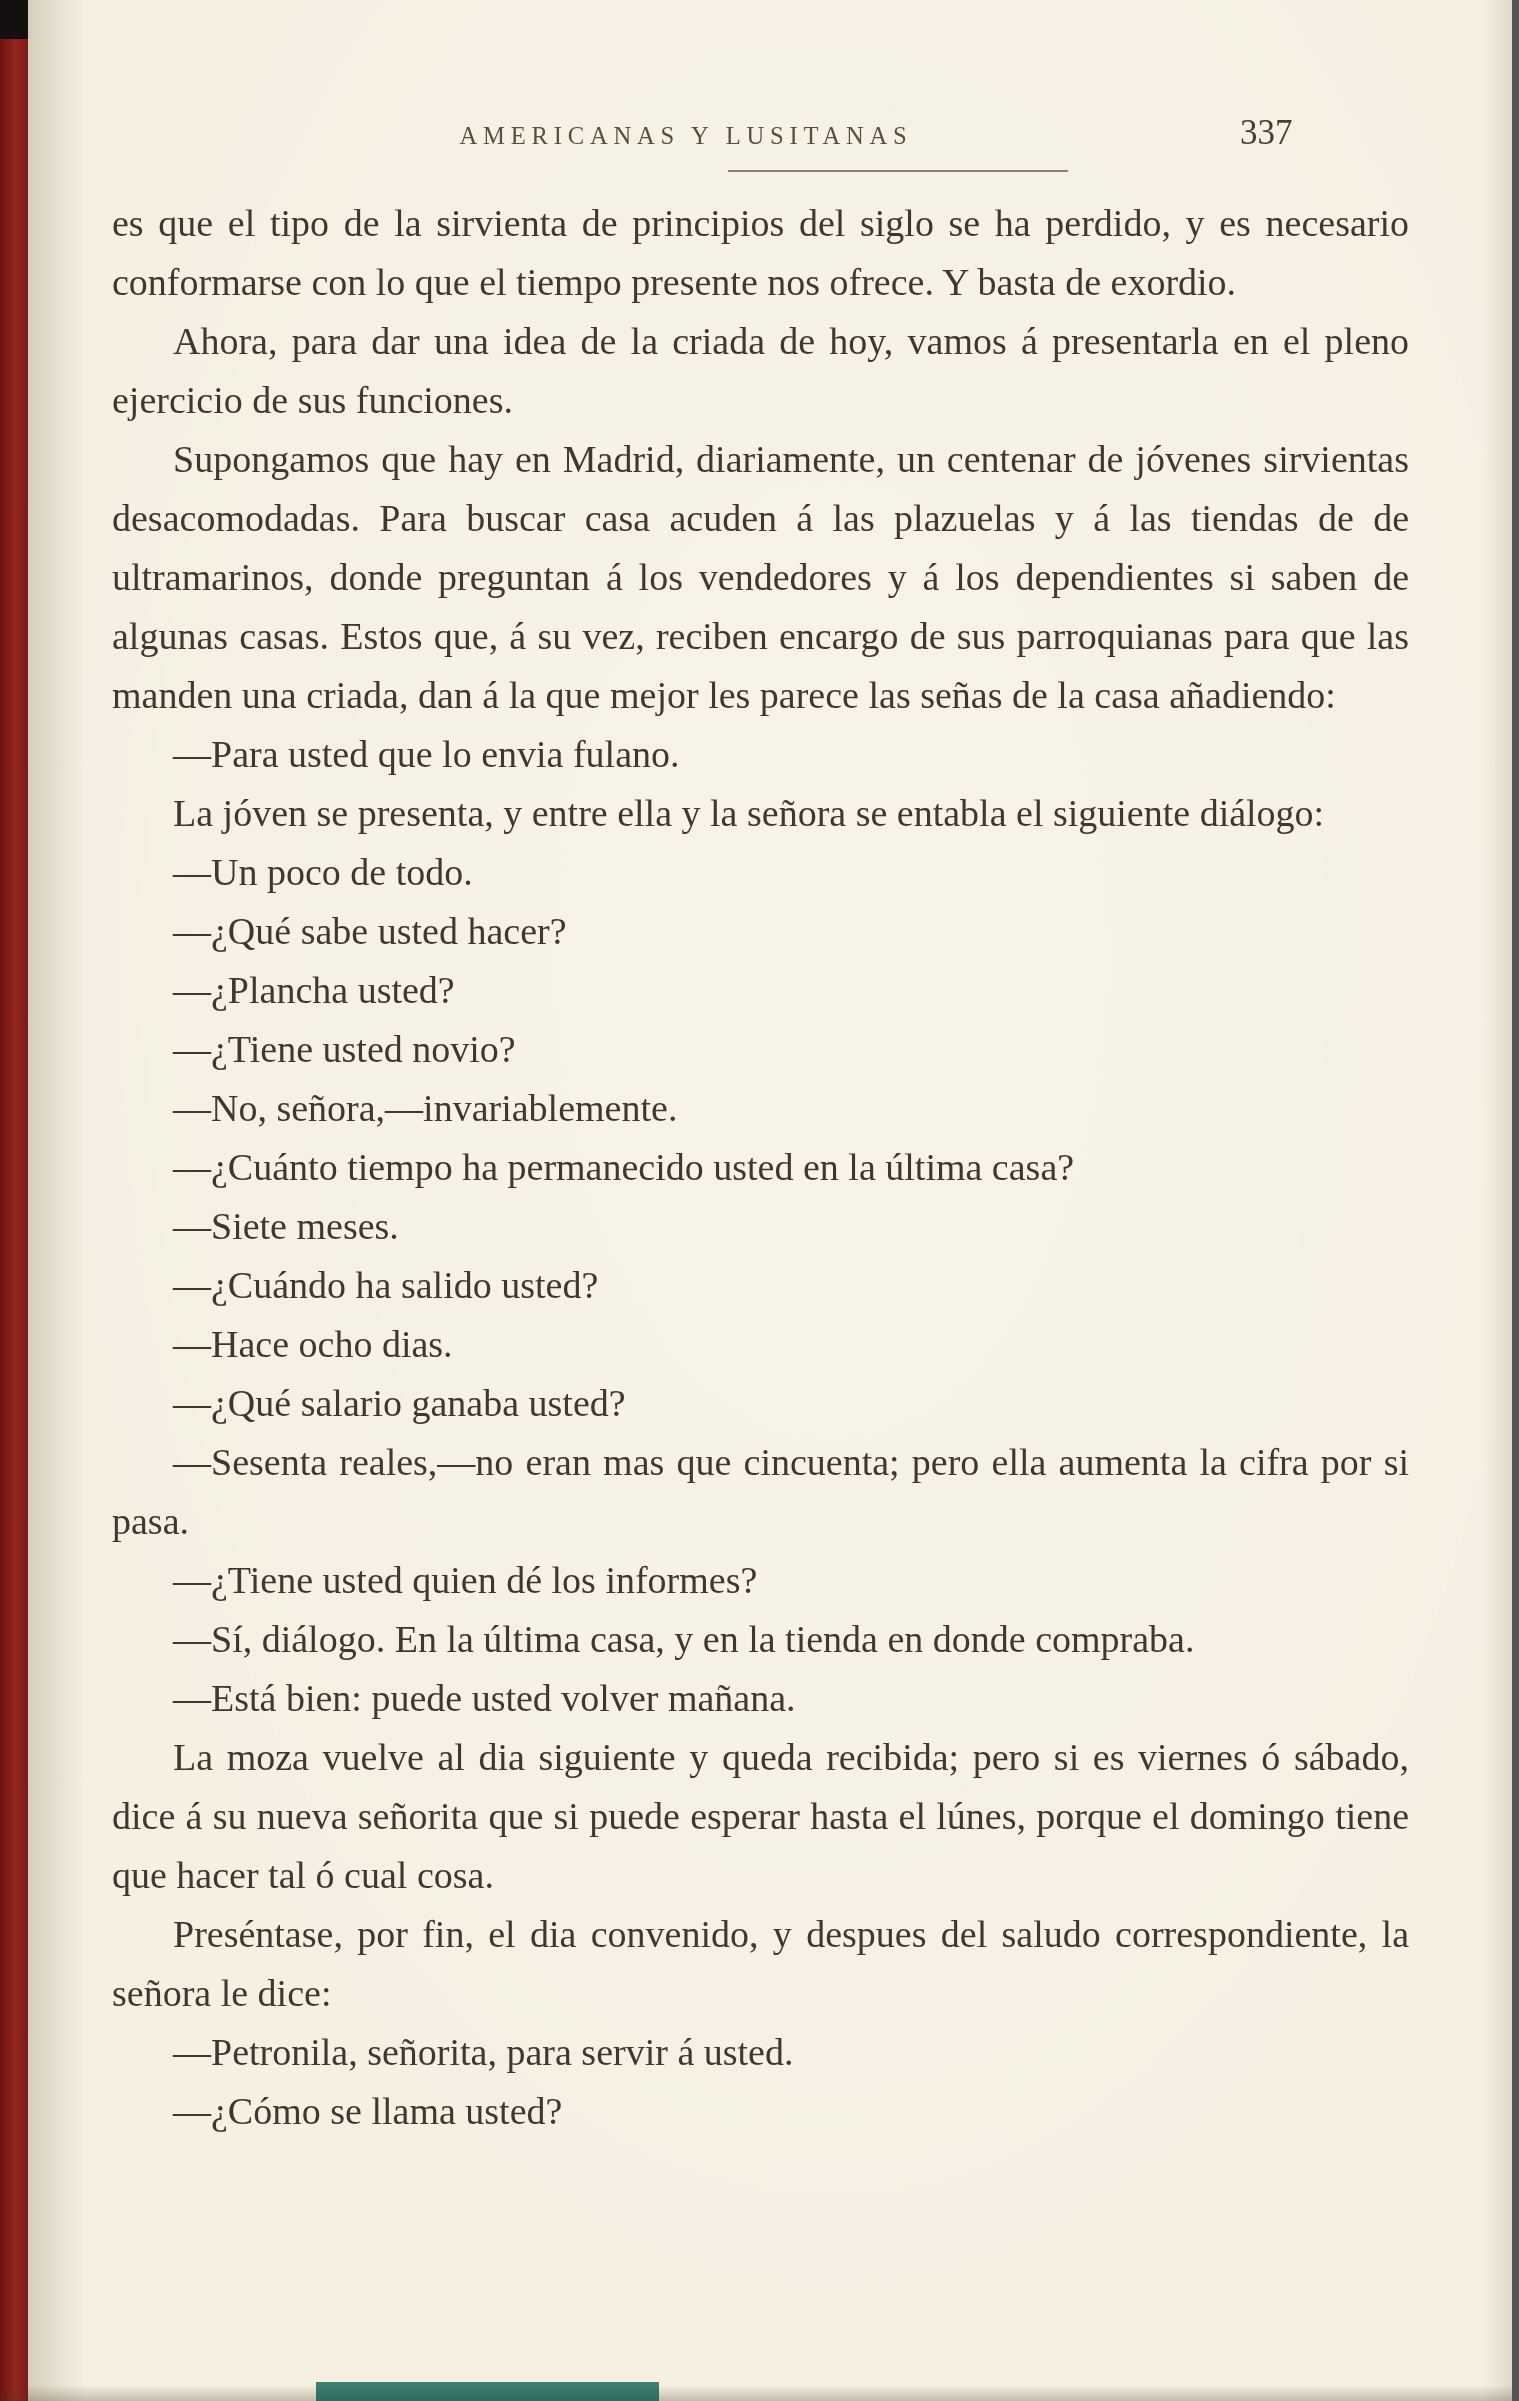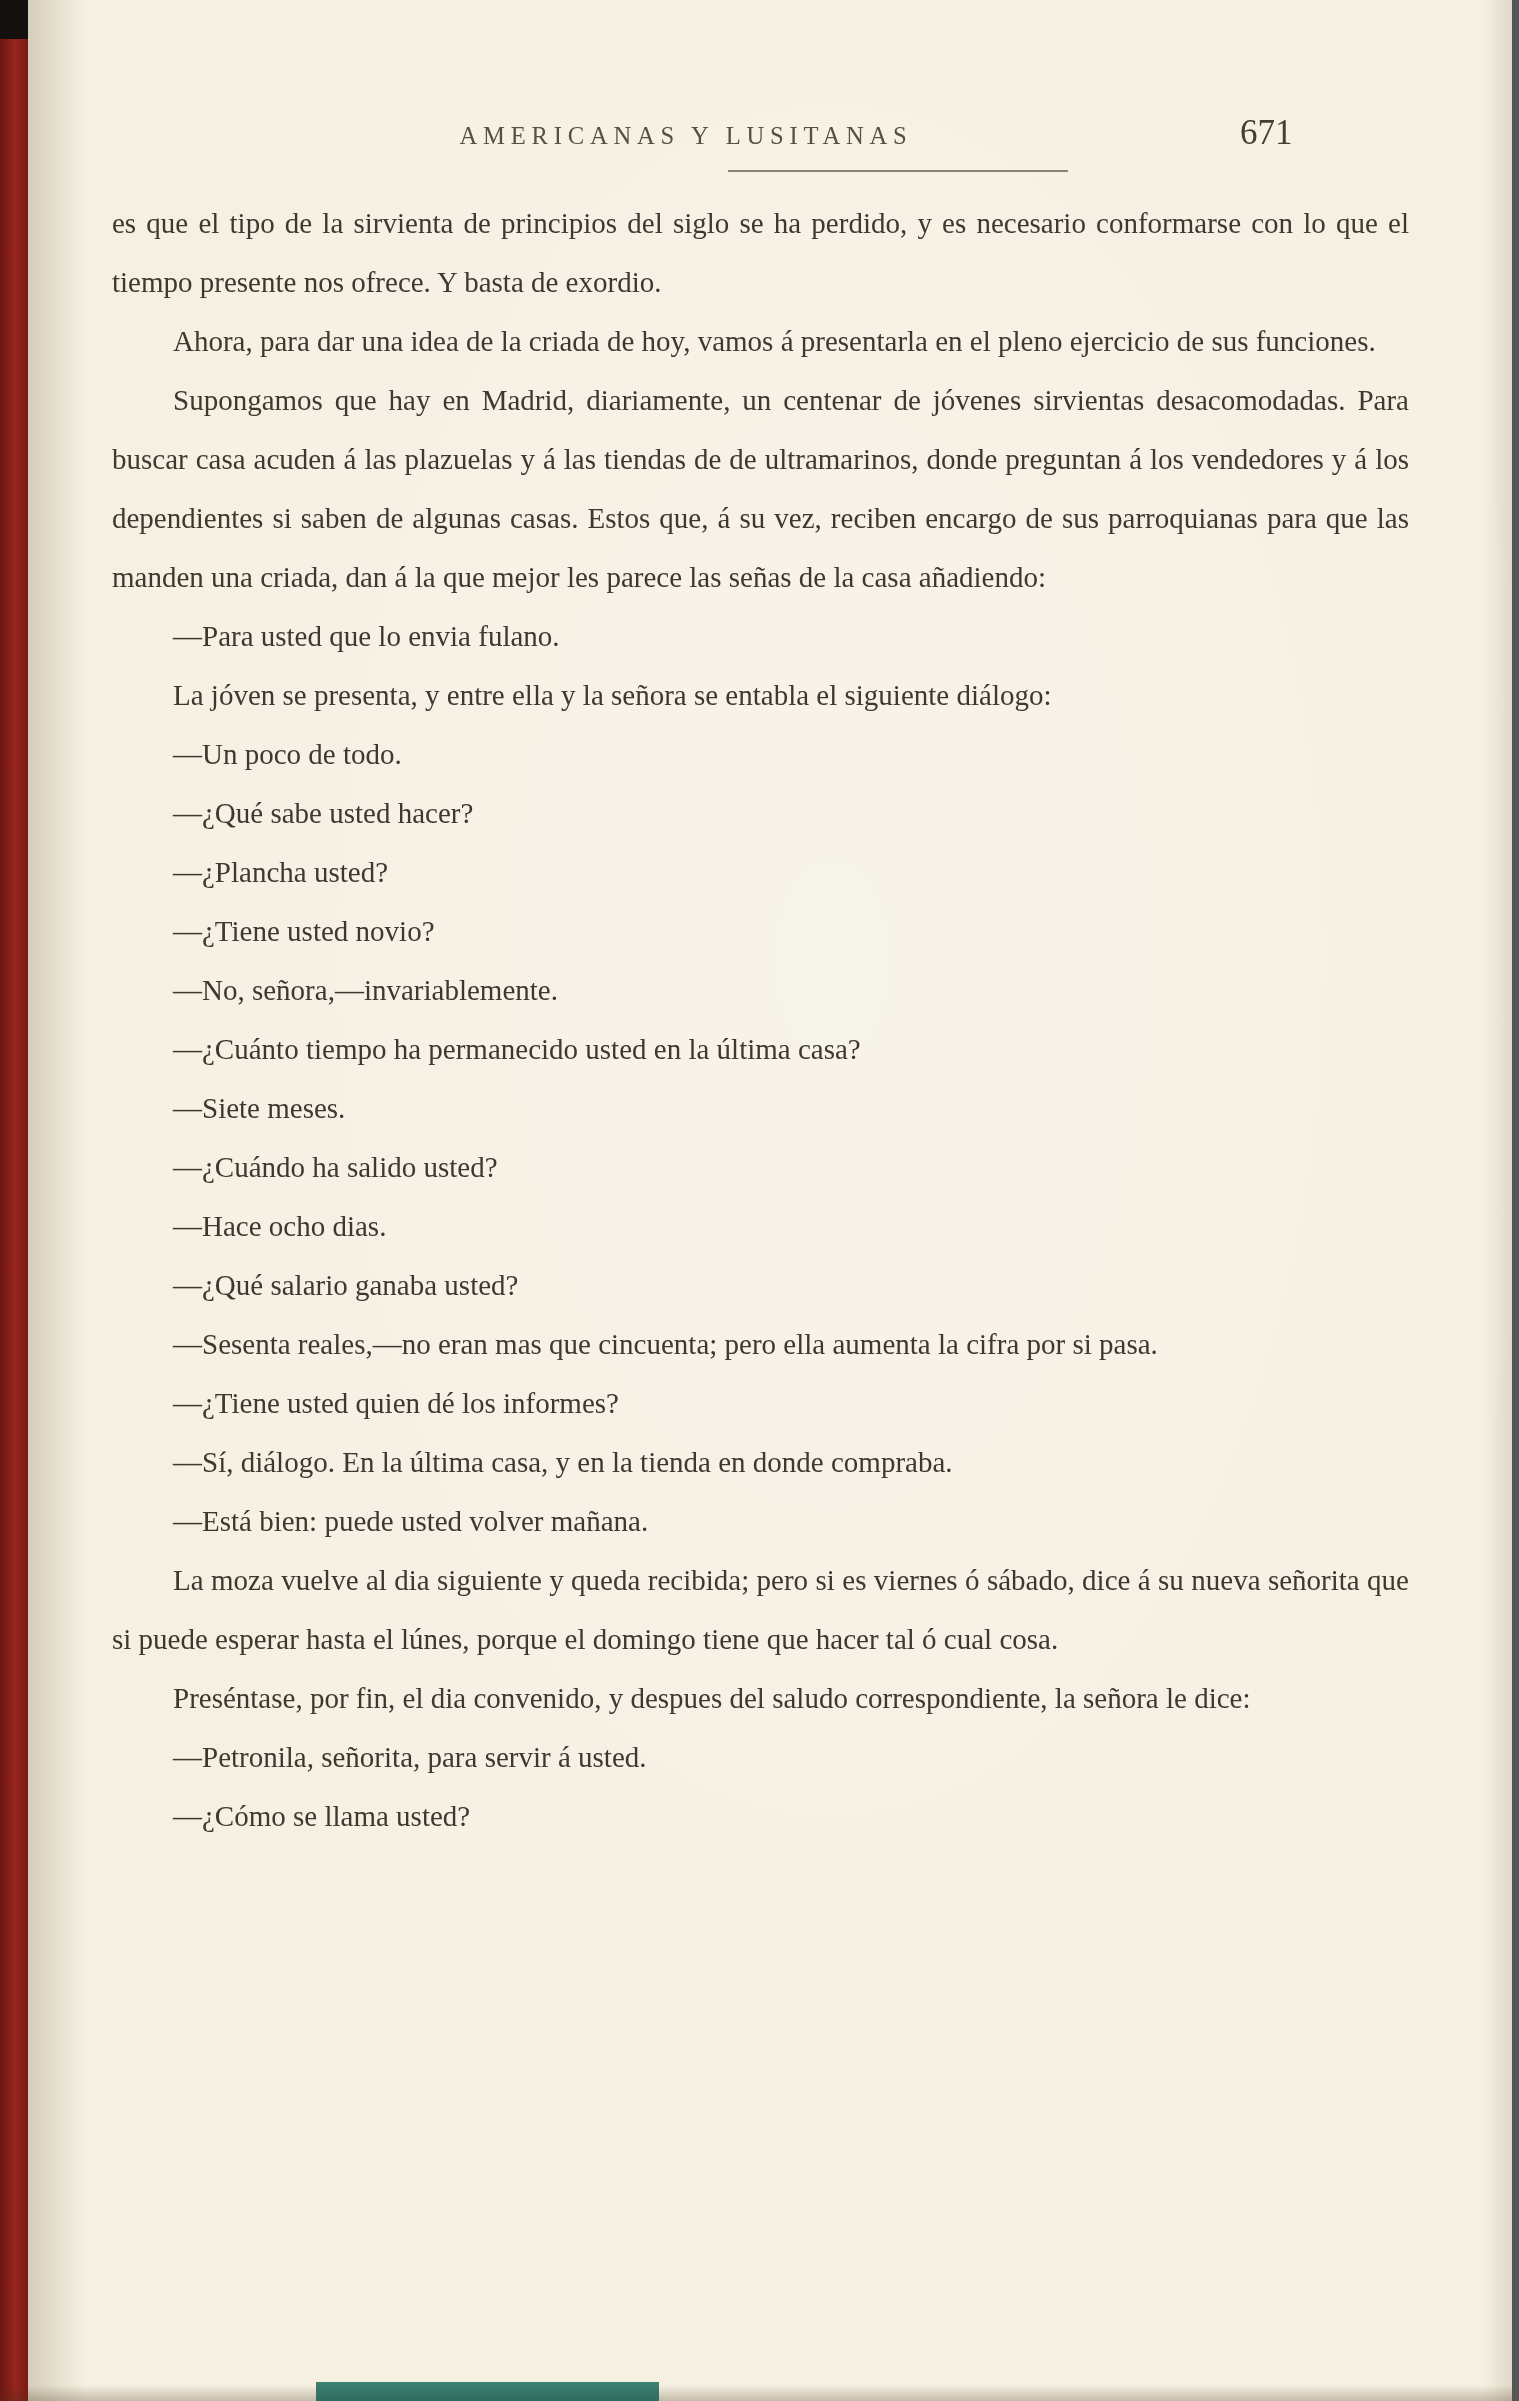--- a/index.html
+++ b/index.html
@@ -58,42 +58,42 @@
   }
   .header-rule {
     position: absolute; left: 50%; top: 48px;
     transform: translateX(-10%);
     width: 340px; height: 2.2px;
     background: var(--rule, #8a8274);
   }
 
   .text-block {
     position: absolute; left: 112px; top: 194px; width: 1297px;
-    font-size: 29px;
+    font-size: 38px;
     line-height: 59px;
     text-align: justify;
   }
   .text-block p { margin: 0; }
   .text-block p.indent { text-indent: 61px; }
 </style>
 </head>
 <body>
 
 <div class="page">
 
   <div class="spine"></div>
   <div class="spine-top"></div>
   <div class="gutter-shadow"></div>
   <div class="right-edge-shadow"></div>
   <div class="bottom-shadow"></div>
   <div class="bottom-strip"></div>
 
   <div class="header">
     <div class="running-title">AMERICANAS Y LUSITANAS</div>
-    <div class="page-number">671</div>
+    <div class="page-number">337</div>
     <div class="header-rule"></div>
   </div>
 
   <div class="text-block">
       <p class="para">es que el tipo de la sirvienta de principios del siglo se ha perdido, y es necesario conformarse con lo que el tiempo presente nos ofrece. Y basta de exordio.</p>
       <p class="para indent">Ahora, para dar una idea de la criada de hoy, vamos á presentarla en el pleno ejercicio de sus funciones.</p>
       <p class="para indent">Supongamos que hay en Madrid, diariamente, un centenar de jóvenes sirvientas desacomodadas. Para buscar casa acuden á las plazuelas y á las tiendas de de ultramarinos, donde preguntan á los vendedores y á los dependientes si saben de algunas casas. Estos que, á su vez, reciben encargo de sus parroquianas para que las manden una criada, dan á la que mejor les parece las señas de la casa añadiendo:</p>
       <p class="para indent">—Para usted que lo envia fulano.</p>
       <p class="para indent">La jóven se presenta, y entre ella y la señora se entabla el siguiente diálogo:</p>
       <p class="para indent">—Un poco de todo.</p>

